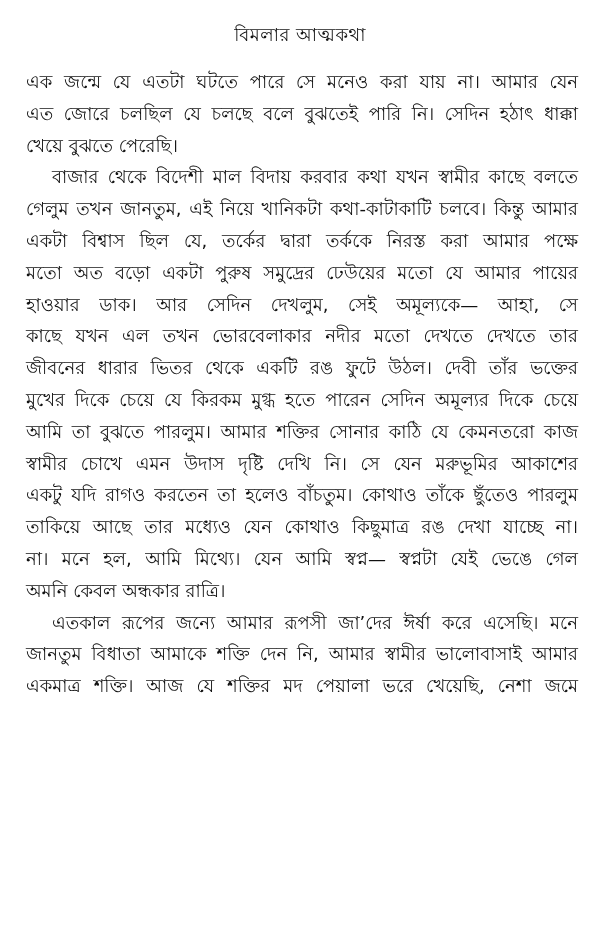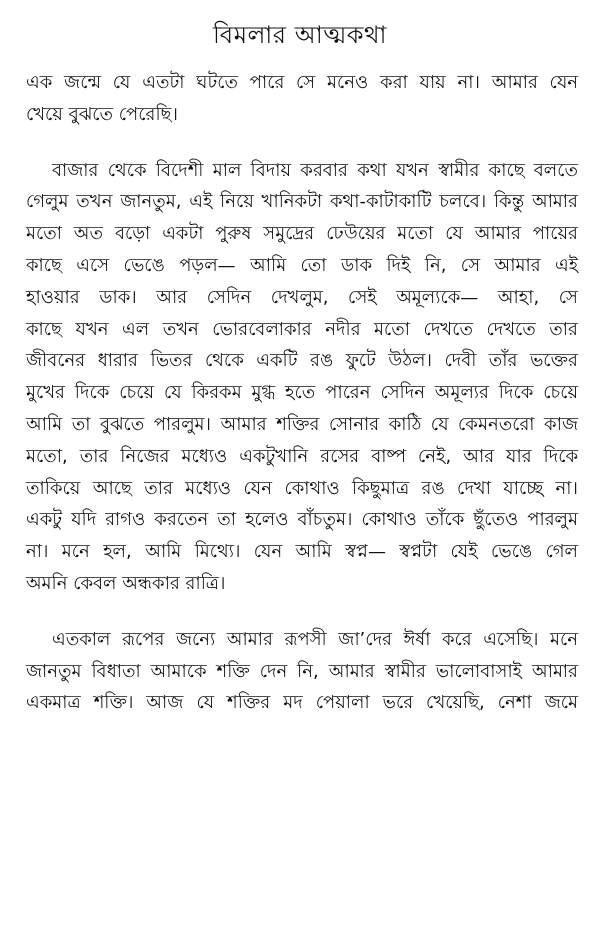--- a/index.html
+++ b/index.html
@@ -21,21 +21,21 @@
       width: 600px;
       height: 939px;
       background: #ffffff;
     }
     .title {
       position: absolute;
       top: 18px;
       left: 0;
       width: 600px;
       text-align: center;
-      font-size: 24px;
+      font-size: 18px;
       line-height: 34px;
       letter-spacing: 0.5px;
     }
     .body-text {
       position: absolute;
       top: 66px;
       left: 26px;
       width: 552px;
     }
     .para {
@@ -49,52 +49,52 @@
       text-align: justify;
       text-align-last: justify;
       height: 31.8px;
     }
     .line.last {
       text-align: right;
       text-align-last: left;
     }
     .line.indent {
       padding-left: 26px;
-      margin-top: 24px;
     }
   </style>
 </head>
 <body>
 
 <div class="page">
   <div class="title">বিমলার আত্মকথা</div>
 
   <div class="body-text">
 
     <p class="para">
       <span class="line">এক জন্মে যে এতটা ঘটতে পারে সে মনেও করা যায় না। আমার যেন</span>
+      <span class="line">এত জোরে চলছিল যে চলছে বলে বুঝতেই পারি নি। সেদিন হঠাৎ ধাক্কা</span>
       <span class="line last">খেয়ে বুঝতে পেরেছি।</span>
     </p>
 
     <p class="para">
       <span class="line indent">বাজার থেকে বিদেশী মাল বিদায় করবার কথা যখন স্বামীর কাছে বলতে</span>
       <span class="line">গেলুম তখন জানতুম, এই নিয়ে খানিকটা কথা-কাটাকাটি চলবে। কিন্তু আমার</span>
+      <span class="line">একটা বিশ্বাস ছিল যে, তর্কের দ্বারা তর্ককে নিরস্ত করা আমার পক্ষে</span>
       <span class="line">মতো অত বড়ো একটা পুরুষ সমুদ্রের ঢেউয়ের মতো যে আমার পায়ের</span>
-      <span class="line">কাছে এসে ভেঙে পড়ল— আমি তো ডাক দিই নি, সে আমার এই</span>
       <span class="line">হাওয়ার ডাক। আর সেদিন দেখলুম, সেই অমূল্যকে— আহা, সে</span>
       <span class="line">কাছে যখন এল তখন ভোরবেলাকার নদীর মতো দেখতে দেখতে তার</span>
       <span class="line">জীবনের ধারার ভিতর থেকে একটি রঙ ফুটে উঠল। দেবী তাঁর ভক্তের</span>
       <span class="line">মুখের দিকে চেয়ে যে কিরকম মুগ্ধ হতে পারেন সেদিন অমূল্যর দিকে চেয়ে</span>
       <span class="line">আমি তা বুঝতে পারলুম। আমার শক্তির সোনার কাঠি যে কেমনতরো কাজ</span>
     </p>
 
     <p class="para">
-      <span class="line">মতো, তার নিজের মধ্যেও একটুখানি রসের বাষ্প নেই, আর যার দিকে</span>
+      <span class="line">স্বামীর চোখে এমন উদাস দৃষ্টি দেখি নি। সে যেন মরুভূমির আকাশের</span>
+      <span class="line">একটু যদি রাগও করতেন তা হলেও বাঁচতুম। কোথাও তাঁকে ছুঁতেও পারলুম</span>
       <span class="line">তাকিয়ে আছে তার মধ্যেও যেন কোথাও কিছুমাত্র রঙ দেখা যাচ্ছে না।</span>
-      <span class="line">একটু যদি রাগও করতেন তা হলেও বাঁচতুম। কোথাও তাঁকে ছুঁতেও পারলুম</span>
       <span class="line">না। মনে হল, আমি মিথ্যে। যেন আমি স্বপ্ন— স্বপ্নটা যেই ভেঙে গেল</span>
       <span class="line last">অমনি কেবল অন্ধকার রাত্রি।</span>
     </p>
 
     <p class="para">
       <span class="line indent">এতকাল রূপের জন্যে আমার রূপসী জা’দের ঈর্ষা করে এসেছি। মনে</span>
       <span class="line">জানতুম বিধাতা আমাকে শক্তি দেন নি, আমার স্বামীর ভালোবাসাই আমার</span>
       <span class="line">একমাত্র শক্তি। আজ যে শক্তির মদ পেয়ালা ভরে খেয়েছি, নেশা জমে</span>
     </p>
   </div>

